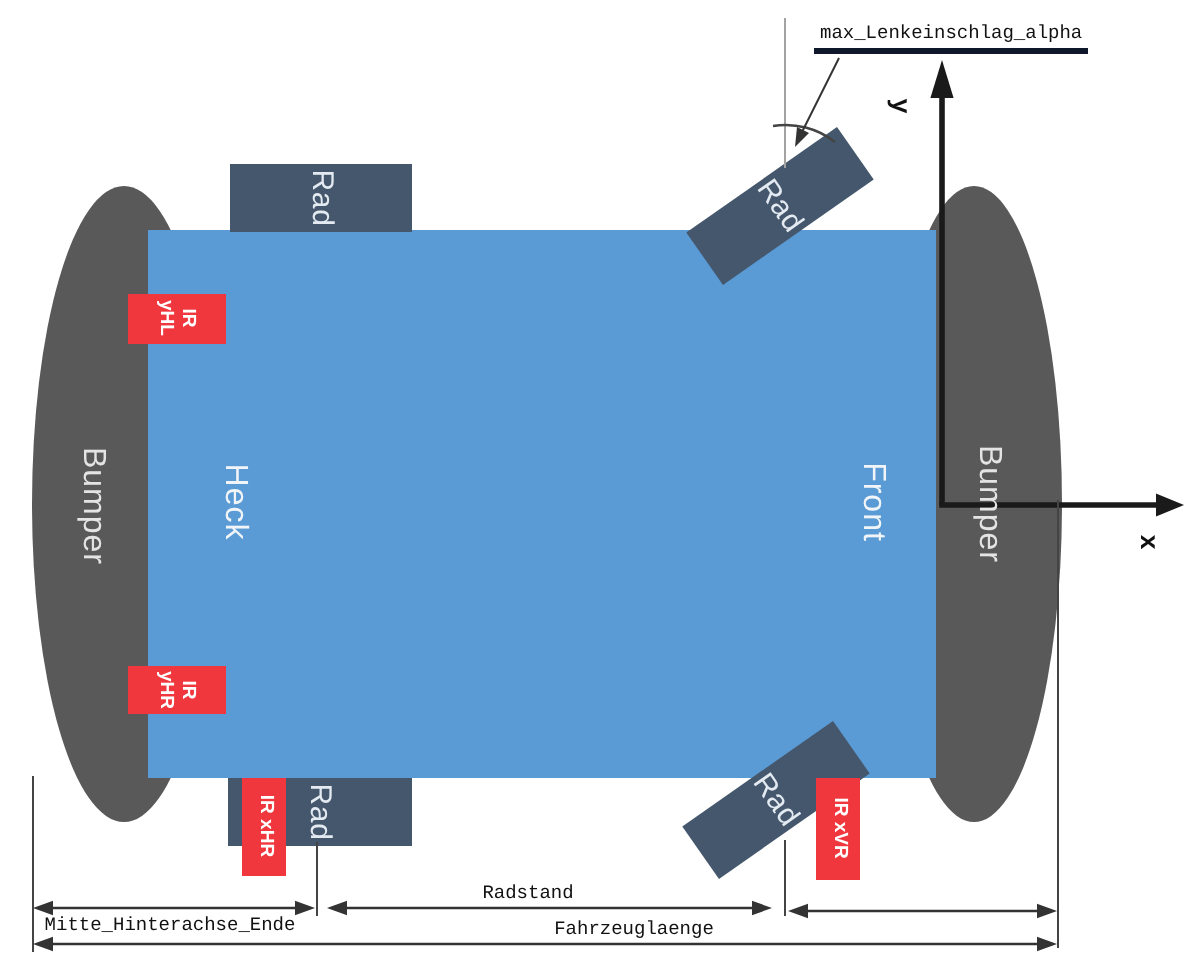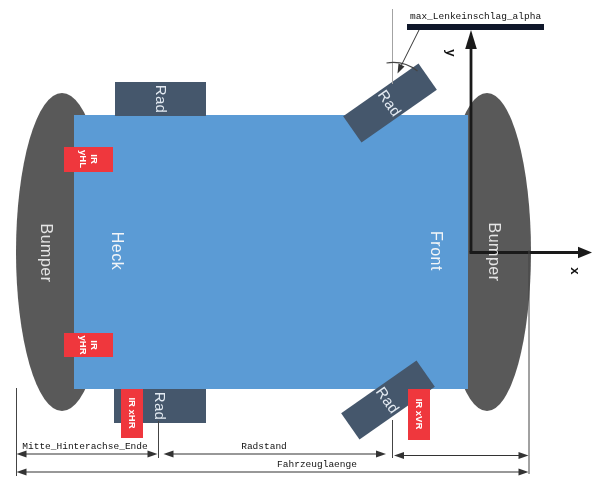--- a/index.html
+++ b/index.html
@@ -22,21 +22,21 @@
   .lbl-bumper{font-size:16px;color:#e4e4e4;letter-spacing:.5px;}
   .lbl-wheel{font-size:15px;color:#e3eaf2;letter-spacing:.3px;}
   .lbl-sensor{font-size:9.5px;line-height:10.5px;color:#ffffff;text-align:center;font-weight:bold;}
   .mono{font-family:"Liberation Mono",monospace;}
   .dim{
     position:absolute;transform:translateX(-50%);font-size:9.5px;color:#111;
     white-space:nowrap;z-index:6;font-family:"Liberation Mono",monospace;
   }
   .title-label{
     position:absolute;left:407px;top:11px;font-size:9.5px;color:#111;
-    font-family:"Liberation Mono",monospace;border-bottom:6px solid #0f172a;
+    font-family:"Liberation Mono",monospace;border-bottom:3px solid #0f172a;
     padding:0 3px 2px 3px;white-space:nowrap;z-index:6;
   }
   .axis-lbl{font-size:13px;font-weight:bold;color:#111;}
   svg.overlay{position:absolute;left:0;top:0;z-index:5;pointer-events:none;}
 </style>
 </head>
 <body>
 
 <div class="stage">
 
@@ -110,17 +110,17 @@
       <span style="display:block;">yHR</span>
     </span>
   <span class="pin lbl-sensor" style="left:132px;top:413px;">IR xHR</span>
   <span class="pin lbl-sensor" style="left:419px;top:414px;">IR xVR</span>
 
   <span class="pin mono axis-lbl" style="left:450px;top:53px;">y</span>
   <span class="pin mono axis-lbl" style="left:574px;top:271px;">x</span>
 
   <div class="title-label">max_Lenkeinschlag_alpha</div>
 
-  <div class="dim" style="left:85px;top:441px;">Mitte_Hinterachse_Ende</div>
+  <div class="dim" style="left:85px;top:457px;">Mitte_Hinterachse_Ende</div>
   <div class="dim" style="left:264px;top:441px;">Radstand</div>
   <div class="dim" style="left:270px;top:459px;margin-left:47px;">Fahrzeuglaenge</div>
 
 </div>
 
 </body></html>

